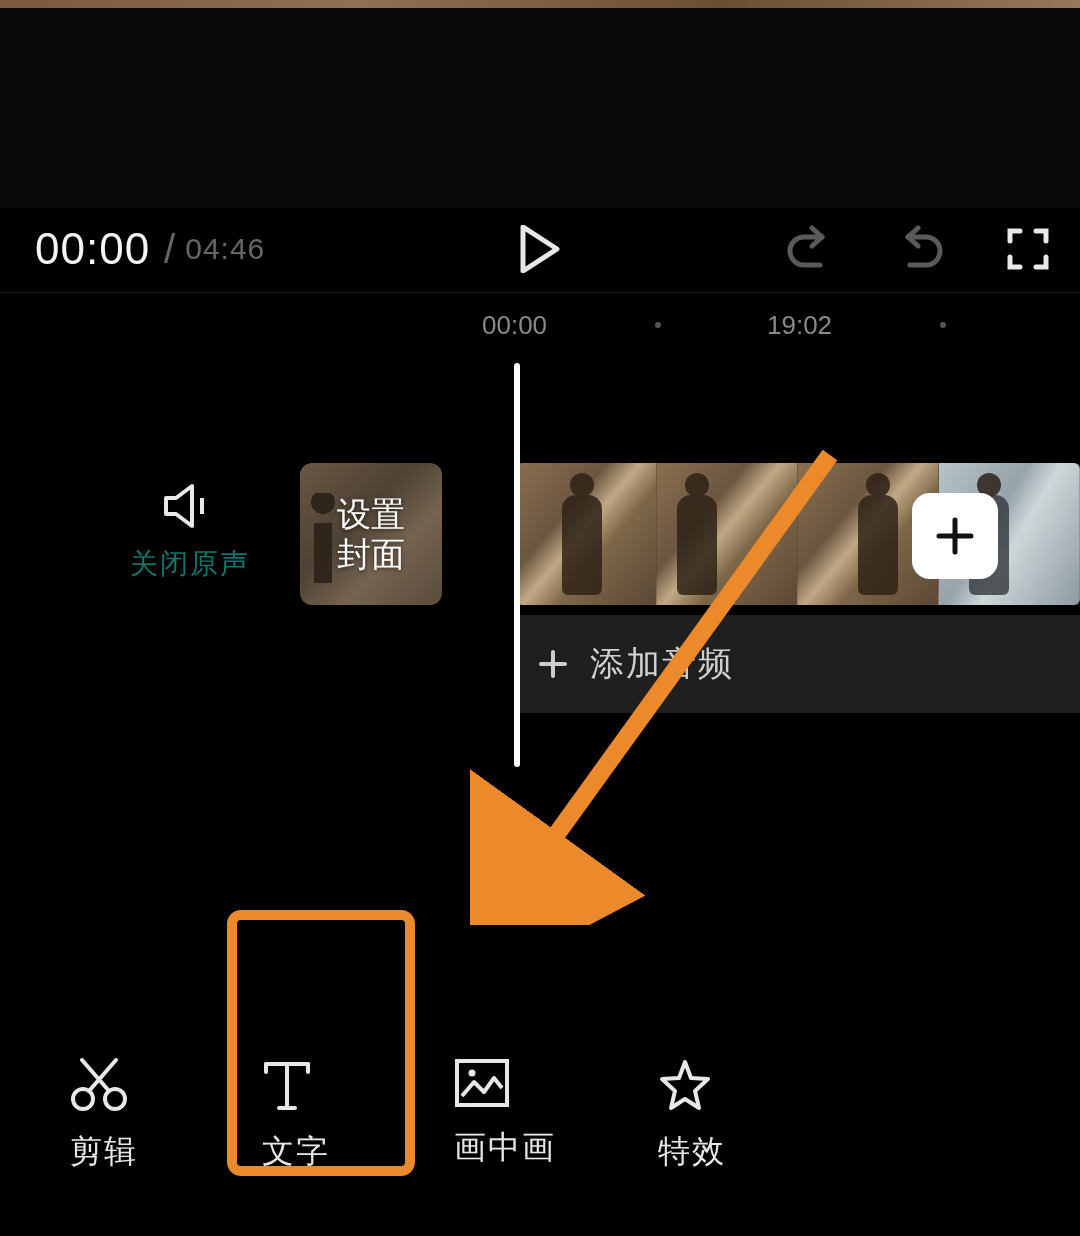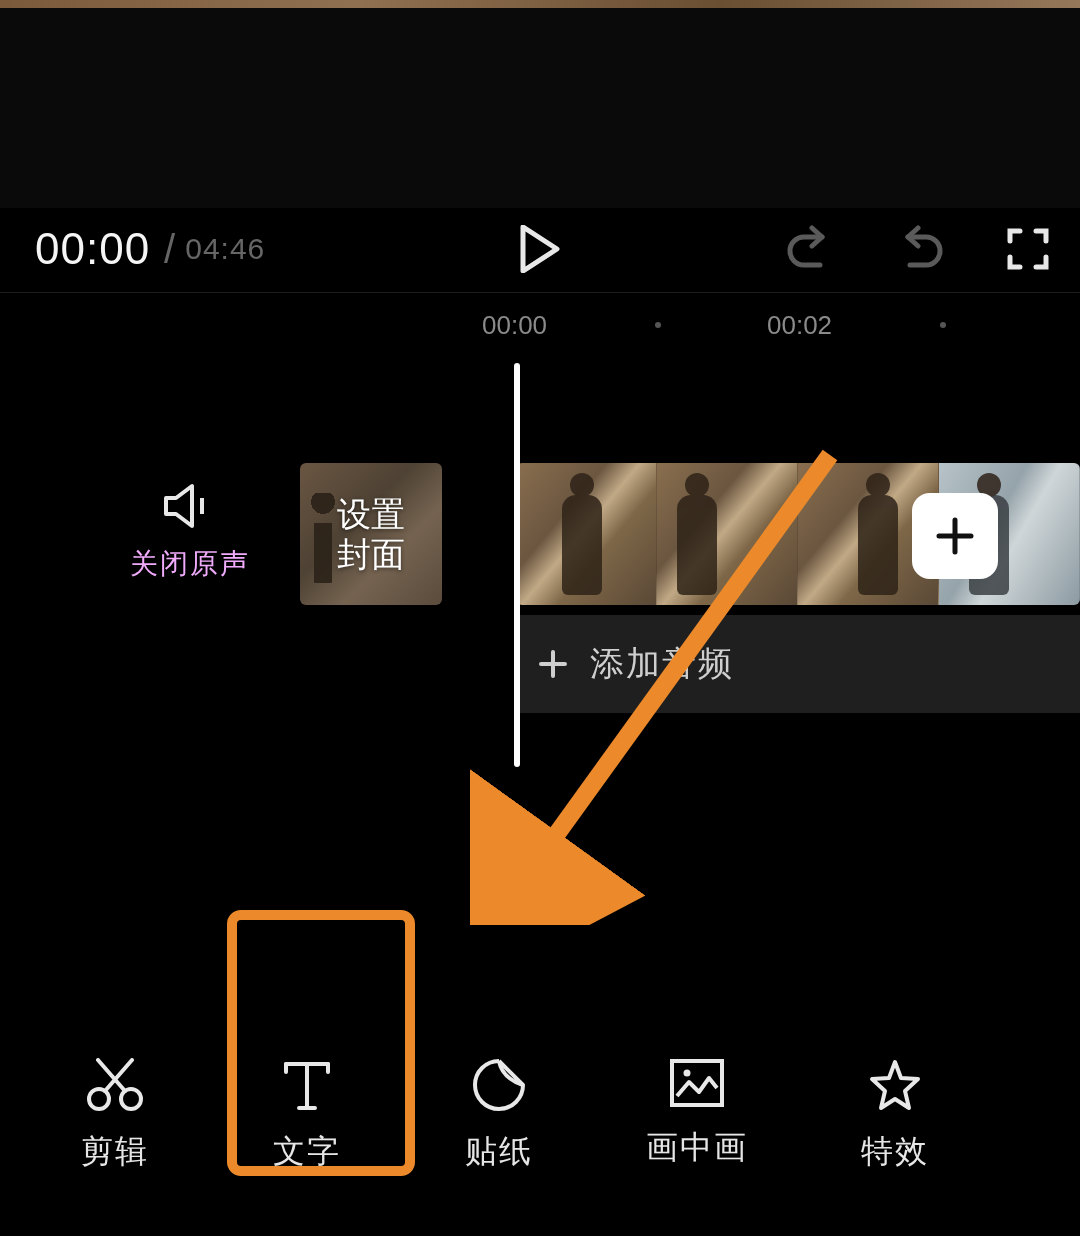--- a/index.html
+++ b/index.html
@@ -81,32 +81,32 @@
   }
 
   .mute-block {
     position: absolute;
     left: 130px;
     top: 120px;
     text-align: center;
   }
   .mute-block .label {
     font-size: 28px;
-    color: #f0abfc;
+    color: #0f766e;
     margin-top: 12px;
     letter-spacing: 2px;
   }
 
   .cover-tile {
     position: absolute;
     left: 300px;
     top: 100px;
     width: 142px;
     height: 142px;
-    border-radius: 6px;
+    border-radius: 12px;
     background: linear-gradient(135deg, #6a5642 0%, #4e4234 40%, #756350 65%, #5a4b3c 100%);
     display: flex;
     align-items: center;
     justify-content: center;
     flex-direction: column;
     overflow: hidden;
   }
   .cover-sil {
     position: absolute;
     left: 8px; top: 30px;
@@ -228,21 +228,21 @@
     left: 0;
     bottom: 62px;
     width: 100%;
     display: flex;
     padding-left: 70px;
     gap: 102px;
   }
   .tool-item {
     display: flex;
     flex-direction: column;
-    align-items: center;
+    align-items: flex-start;
     gap: 18px;
     min-width: 90px;
   }
   .tool-item svg { display: block; }
   .tool-item .label {
     font-size: 32px;
     color: #e6e6e6;
     letter-spacing: 2px;
     white-space: nowrap;
   }
@@ -283,21 +283,21 @@
       </svg>
     </span>
   </div>
 </div>
 
 <div class="divider"></div>
 
 <div class="ruler">
   <span class="tick-label" style="left:482px">00:00</span>
   <span class="dot" style="left:655px"></span>
-  <span class="tick-label" style="left:767px">00:02</span>
+  <span class="tick-label" style="left:767px">19:02</span>
   <span class="dot" style="left:940px"></span>
 </div>
 
 <div class="timeline-area">
 
   <div class="mute-block">
     <svg width="52" height="46" viewBox="0 0 52 46">
       <path d="M2 15 H12 L28 3 V43 L12 31 H2 Z" fill="none" stroke="#e8e8e8" stroke-width="4" stroke-linejoin="round"></path>
       <rect x="36" y="15" width="4" height="16" fill="#e8e8e8"></rect>
     </svg>
@@ -365,27 +365,20 @@
 
 
   <div class="tool-item">
     <svg width="50" height="54" viewBox="0 0 50 54">
       <path d="M4 6 H46 M25 6 V50" stroke="#e8e8e8" stroke-width="4" stroke-linecap="round"></path>
       <path d="M4 6 V14 M46 6 V14 M17 50 H33" stroke="#e8e8e8" stroke-width="4" stroke-linecap="round"></path>
     </svg>
     <span class="label">文字</span>
   </div>
 
-  <div class="tool-item">
-    <svg width="54" height="54" viewBox="0 0 54 54">
-      <path d="M27 3 A24 24 0 1 0 51 27 L27 3" fill="none" stroke="#e8e8e8" stroke-width="4" stroke-linejoin="round"></path>
-      <path d="M27 3 Q30 20 51 27" fill="none" stroke="#e8e8e8" stroke-width="4"></path>
-    </svg>
-    <span class="label">贴纸</span>
-  </div>
 
   <div class="tool-item">
     <svg width="56" height="50" viewBox="0 0 56 50">
       <rect x="3" y="3" width="50" height="44" fill="none" stroke="#e8e8e8" stroke-width="4"></rect>
       <path d="M8 38 L20 24 L30 34 L40 20 L48 30" fill="none" stroke="#e8e8e8" stroke-width="4" stroke-linejoin="round"></path>
       <circle cx="18" cy="15" r="3.5" fill="#e8e8e8"></circle>
     </svg>
     <span class="label">画中画</span>
   </div>
 

